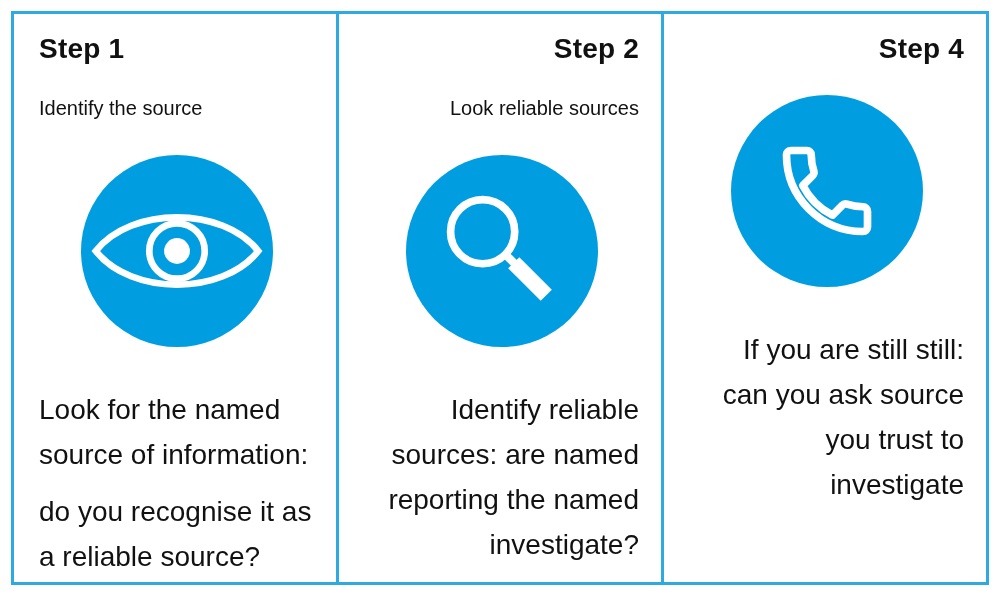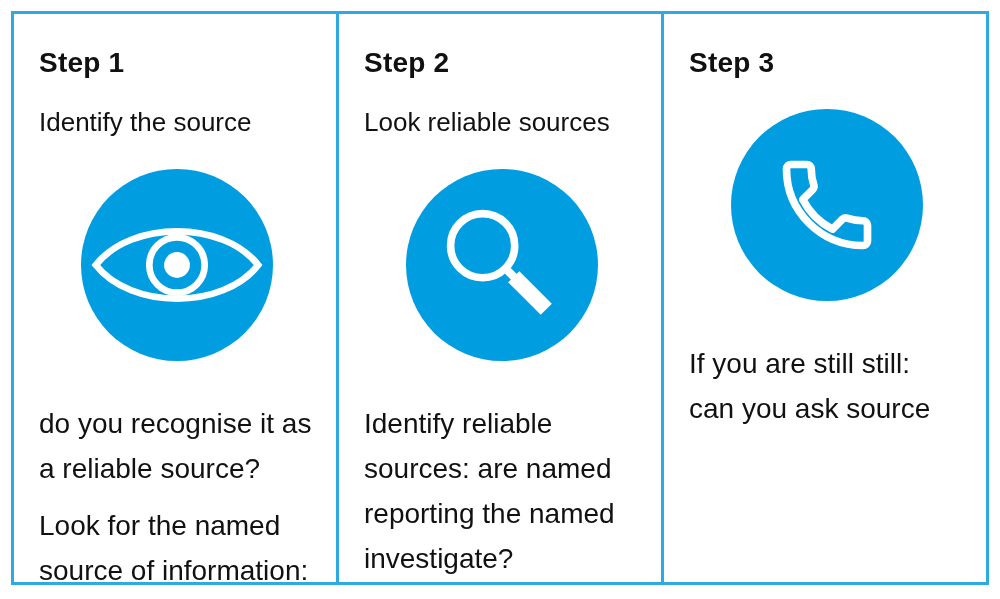--- a/index.html
+++ b/index.html
@@ -12,36 +12,37 @@
   }
   .board{
     position:absolute;left:11px;top:11px;
     width:972px;height:568px;
     border:3px solid #2fa9e1;
     display:flex;
     background:#ffffff;
   }
   .col{
     flex:1 1 0;
-    padding:32px 22px 0 25px;
+    padding:18px 22px 0 25px;
     box-sizing:border-box;
     overflow:hidden;
   }
   .col + .col{
     border-left:3px solid #2fa9e1;
+    text-align:right;
   }
   .step-label{
     font-size:28px;
     line-height:33px;
     font-weight:bold;
     letter-spacing:0.2px;
   }
   .subtitle{
     margin-top:27px;
-    font-size:26px;
+    font-size:20px;
     line-height:33px;
   }
   .icon-wrap{
     margin-top:30px;
     height:192px;
     display:flex;
     align-items:center;
     justify-content:center;
   }
   .icon-circle{
@@ -76,26 +77,26 @@
       <div class="icon-circle">
         <svg width="172" height="106" viewBox="0 0 180 110">
           <path d="M5 55 C 42 8, 138 8, 175 55 C 138 102, 42 102, 5 55 Z" fill="none" stroke="#ffffff" stroke-width="7" stroke-linejoin="miter"></path>
           <circle cx="90" cy="55" r="29" fill="none" stroke="#ffffff" stroke-width="7"></circle>
           <circle cx="90" cy="55" r="13.5" fill="#ffffff"></circle>
         </svg>
       </div>
     </div>
     <div class="body-text">
       <p>
+        <span>Look for the named</span><br>
+        <span>source of information:</span>
+      </p>
+      <p>
         <span>do you recognise it as</span><br>
         <span>a reliable source?</span>
-      </p>
-      <p>
-        <span>Look for the named</span><br>
-        <span>source of information:</span>
       </p>
     </div>
   </div>
 
   <div class="col">
     <div class="step-label">Step 2</div>
     <div class="subtitle">Look reliable sources</div>
     <div class="icon-wrap">
       <div class="icon-circle">
         <svg width="112" height="112" viewBox="0 0 110 110">
@@ -109,31 +110,31 @@
       <p>
         <span>Identify reliable</span><br>
         <span>sources: are named</span><br>
         <span>reporting the named</span><br>
         <span>investigate?</span>
       </p>
     </div>
   </div>
 
   <div class="col">
-    <div class="step-label">Step 3</div>
+    <div class="step-label">Step 4</div>
     <div class="icon-wrap">
       <div class="icon-circle">
         <svg width="108" height="108" viewBox="0 0 24 24">
           <path d="M6.62 10.79c1.44 2.83 3.76 5.14 6.59 6.59l2.2-2.2c.27-.27.67-.36 1.02-.24 1.12.37 2.33.57 3.57.57.55 0 1 .45 1 1V20c0 .55-.45 1-1 1-9.39 0-17-7.61-17-17 0-.55.45-1 1-1h3.5c.55 0 1 .45 1 1 0 1.25.2 2.45.57 3.57.11.35.03.74-.25 1.02l-2.2 2.2z" fill="none" stroke="#ffffff" stroke-width="1.7" stroke-linejoin="round" stroke-linecap="round"></path>
         </svg>
       </div>
     </div>
     <div class="body-text">
       <p>
         <span>If you are still still:</span><br>
         <span>can you ask source</span><br>
-        <br>
+        <span>you trust to investigate</span><br>
         
       </p>
     </div>
   </div>
 
 </div>
 
 </body></html>

